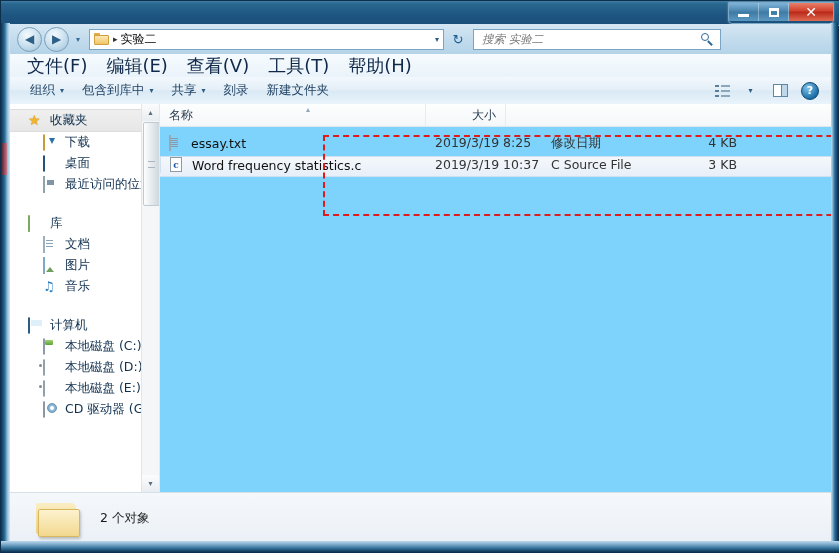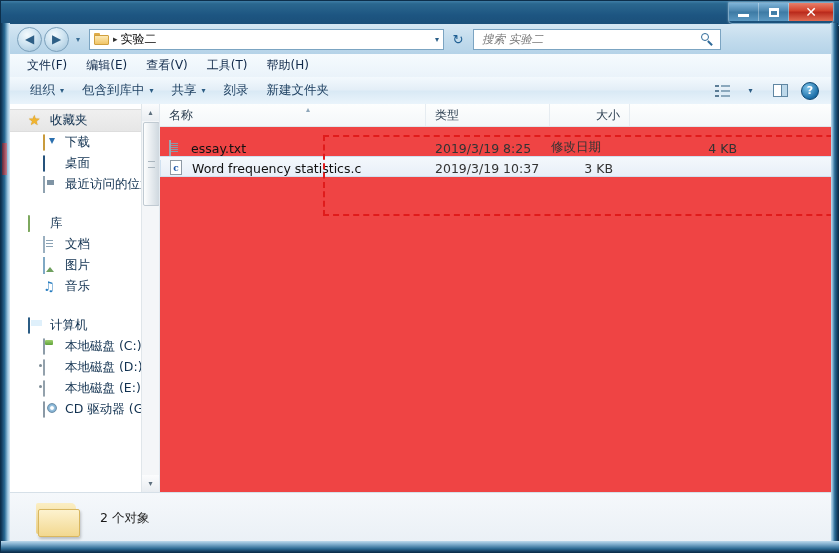--- a/index.html
+++ b/index.html
@@ -116,21 +116,21 @@
   .mag .ring{position:absolute;left:0;top:0;width:8px;height:8px;border:1.6px solid #2f6a99;border-radius:50%;box-sizing:border-box;}
   .mag .stick{position:absolute;left:7px;top:7.5px;width:6px;height:1.6px;background:#2f6a99;transform:rotate(45deg);transform-origin:left center;}
 
   
   #menubar{
     position:absolute;left:9px;top:53px;width:821px;height:23px;
     background:linear-gradient(180deg,#f6fbfe 0%,#eaf3fa 100%);
     display:flex;align-items:center;border-bottom:1px solid #d2e1ec;
   }
   .menuitem{
-    padding:2px 8px;margin-left:3px;color:#10294a;font-size:12px;cursor:default;text-align:right;
+    padding:2px 8px;margin-left:3px;color:#10294a;font-size:18px;cursor:default;text-align:right;
   }
   #menubar .menuitem:first-child{margin-left:9px;}
 
   
   #cmdbar{
     position:absolute;left:9px;top:76px;width:821px;height:27px;
     background:linear-gradient(180deg,#f3f9fd 0%,#e3eef7 48%,#d9e9f5 52%,#eaf4fb 100%);
     border-bottom:1px solid #b9d2e3;
     display:flex;align-items:center;
   }
@@ -215,41 +215,41 @@
   .sb-arrow.down{position:absolute;bottom:0;left:0;}
   #sb-thumb{
     position:absolute;left:1px;top:18px;width:15px;height:82px;
     background:linear-gradient(90deg,#fdfefe,#e6ebef 50%,#cfd8df);
     border:1px solid #c0cad2;border-radius:2px;
     display:flex;align-items:center;justify-content:center;
   }
   #sb-thumb .grip{width:7px;height:5px;border-top:1px solid #a9b5be;border-bottom:1px solid #a9b5be;}
 
   
-  #filepane{flex:1;position:relative;background:#ef4444;overflow:hidden;}
+  #filepane{flex:1;position:relative;background:#7dd3fc;overflow:hidden;}
   #colhead{
     display:flex;height:22px;align-items:center;
     background:linear-gradient(180deg,#fdfefe 0%,#f4f7f9 100%);
     border-bottom:1px solid #dfe6ec;position:relative;
   }
   .col{
     font-size:12px;color:#2b3e50;padding-left:9px;box-sizing:border-box;height:22px;
     display:flex;align-items:center;border-right:1px solid #e6ecf1;position:relative;
   }
   .col.name{width:266px;}
   .col.date{width:116px;}
   .col.type{width:124px;}
   .col.size{width:80px;justify-content:flex-end;padding-right:9px;border-right:1px solid #e6ecf1;}
   .sortmark{
     position:absolute;left:146px;top:1px;width:9px;height:5px;
     color:#8fa7ba;font-size:8px;
   }
   #rows{position:relative;}
   .frow{
-    display:flex;align-items:flex-end;height:21px;font-size:12.5px;color:#111;
+    display:flex;align-items:flex-start;height:21px;font-size:12.5px;color:#111;
     box-sizing:border-box;
   }
   .frow.sel{
     background:linear-gradient(180deg,#f4f8fc,#e8eff8);
     border:1px solid #cfe0f0;border-left:none;border-right:none;
   }
   .frow.sel .cell-name{border-left:1px solid #cfe0f0;}
   .cell{padding-left:9px;box-sizing:border-box;white-space:nowrap;overflow:hidden;}
   .cell-name{width:266px;display:flex;align-items:center;}
   .cell-date{width:116px;color:#333;}
@@ -491,23 +491,20 @@
       </div>
     </div>
 
     <div id="filepane">
 
       <div id="colhead">
         <div class="col name">
           <span>名称</span>
           <span class="sortmark">▴</span>
         </div>
-        <div class="col type">
-          <span>类型</span>
-        </div>
         <div class="col size">
           <span>大小</span>
         </div>
       </div>
 
       <div id="rows">
         <div class="frow" style="margin-top:8px">
           <div class="cell cell-name">
             <span class="fico"><span class="fico-txt"></span></span>
             <span>essay.txt</span>
@@ -518,20 +515,21 @@
         </div>
 
         <div class="frow sel">
           <div class="cell cell-name">
             <span class="fico">
                 <span class="fico-c">c</span>
               </span>
             <span>Word frequency statistics.c</span>
           </div>
           <div class="cell cell-date">2019/3/19 10:37</div>
+          <div class="cell cell-type">C Source File</div>
           <div class="cell cell-size">3 KB</div>
         </div>
       </div>
 
       <div id="redbox"></div>
     </div>
   </div>
 
   <div id="statusbar">
     <div id="status-folder">

